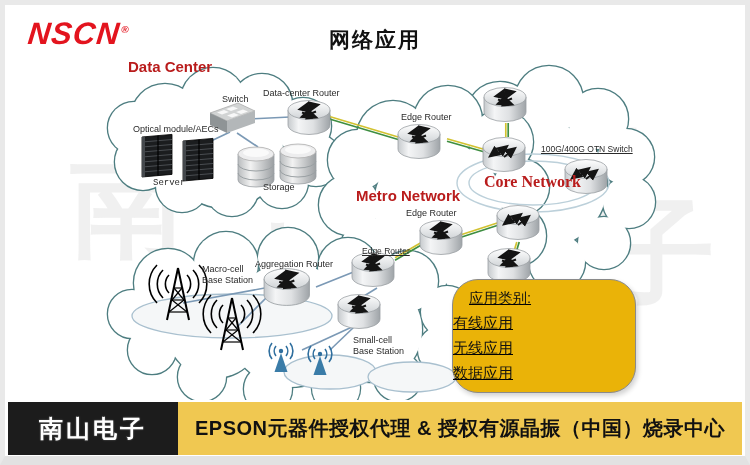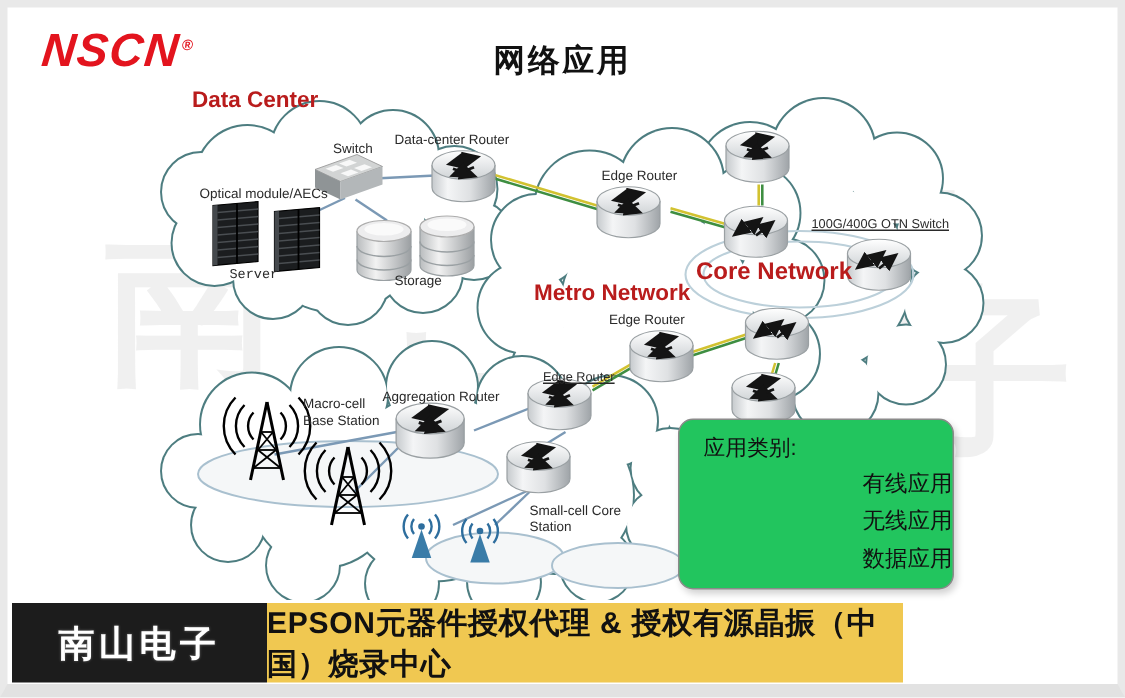--- a/index.html
+++ b/index.html
@@ -16,25 +16,25 @@
   .diagram{position:absolute;left:0;top:0;z-index:2;}
   .cl-stroke{fill:#ffffff;stroke:#4d7d80;stroke-width:2.6;}
   .cl-fill{fill:#ffffff;stroke:none;}
   
   .lbl{position:absolute;z-index:10;font-size:9px;color:#2a2a2a;white-space:nowrap;line-height:1.2;}
   .lbl.s{font-size:8.5px;text-decoration:underline;}
   .lbl.wrap{white-space:normal;}
   .region{position:absolute;z-index:10;font-size:15px;font-weight:700;color:#b91c1c;white-space:nowrap;}
   .region.big{font-size:16px;}
   
-  .legend{position:absolute;left:452px;top:279px;width:182px;height:112px;z-index:12;background:#22c55e;border:1.5px solid #8a8a8a;border-radius:10px;box-shadow:2px 3px 5px rgba(0,0,0,0.18);}
+  .legend{position:absolute;left:452px;top:279px;width:182px;height:112px;z-index:12;background:#eab308;border:1.5px solid #8a8a8a;border-radius:26px;box-shadow:2px 3px 5px rgba(0,0,0,0.18);text-decoration:underline;}
   .legend .ltitle{margin:9px 0 2px 16px;font-size:14.5px;color:#111;}
-  .legend .litem{text-align:right;font-size:15px;color:#111;line-height:25px;}
-  
-  .footer{position:absolute;left:8px;top:402px;width:594px;height:53px;display:flex;z-index:30;}
+  .legend .litem{text-align:left;font-size:15px;color:#111;line-height:25px;}
+  
+  .footer{position:absolute;left:8px;top:402px;width:734px;height:53px;display:flex;z-index:30;}
   .footer .brand{width:170px;background:#1c1c1c;color:#fff;font-size:24px;font-weight:800;display:flex;align-items:center;justify-content:center;letter-spacing:3px;text-shadow:0 0 2px rgba(255,255,255,0.35);}
   .footer .tagline{flex:1;background:#f0c851;color:#111;font-size:20px;font-weight:700;display:flex;align-items:center;justify-content:center;letter-spacing:0.5px;}
 </style>
 </head>
 <body>
 
 <div class="page">
 
   <span class="wm" style="left:70px;top:148px;">南</span>
   <span class="wm" style="left:222px;top:222px;">山</span>
@@ -294,34 +294,34 @@
         </g>
       <use href="#macrotower" x="138" y="258"></use>
       <use href="#macrotower" x="192" y="288"></use>
       <use href="#smallcell" x="266" y="338"></use>
       <use href="#smallcell" x="305" y="341"></use>
     </g>
   </svg>
 
   <div class="region" style="left:128px;top:58px;">Data Center</div>
   <div class="region" style="left:356px;top:187px;">Metro Network</div>
-  <div class="region big" style="left:464px;top:173px;">Core Network</div>
+  <div class="region big" style="left:484px;top:173px;font-family:Liberation Serif, serif;">Core Network</div>
 
   <div class="lbl" style="left:222px;top:94px;">Switch</div>
   <div class="lbl" style="left:263px;top:88px;">Data-center Router</div>
   <div class="lbl" style="left:133px;top:124px;">Optical module/AECs</div>
   <div class="lbl" style="left:153px;top:178px;font-family:Liberation Mono, monospace;">Server</div>
   <div class="lbl" style="left:263px;top:182px;">Storage</div>
   <div class="lbl" style="left:401px;top:112px;">Edge Router</div>
   <div class="lbl s" style="left:541px;top:144px;">100G/400G OTN Switch</div>
   <div class="lbl" style="left:406px;top:208px;">Edge Router</div>
   <div class="lbl s" style="left:362px;top:246px;">Edge Router</div>
   <div class="lbl" style="left:255px;top:259px;">Aggregation Router</div>
   <div class="lbl wrap" style="left:202px;top:264px;width:64px;">Macro-cell Base Station</div>
-  <div class="lbl wrap" style="left:353px;top:335px;width:62px;">Small-cell Core Station</div>
+  <div class="lbl wrap" style="left:353px;top:335px;width:62px;">Small-cell Base Station</div>
 
   <div class="legend">
     <div class="ltitle">应用类别:</div>
     <div class="litem">有线应用</div>
     <div class="litem">无线应用</div>
     <div class="litem">数据应用</div>
   </div>
 
   <div class="footer">
     <div class="brand">南山电子</div>

